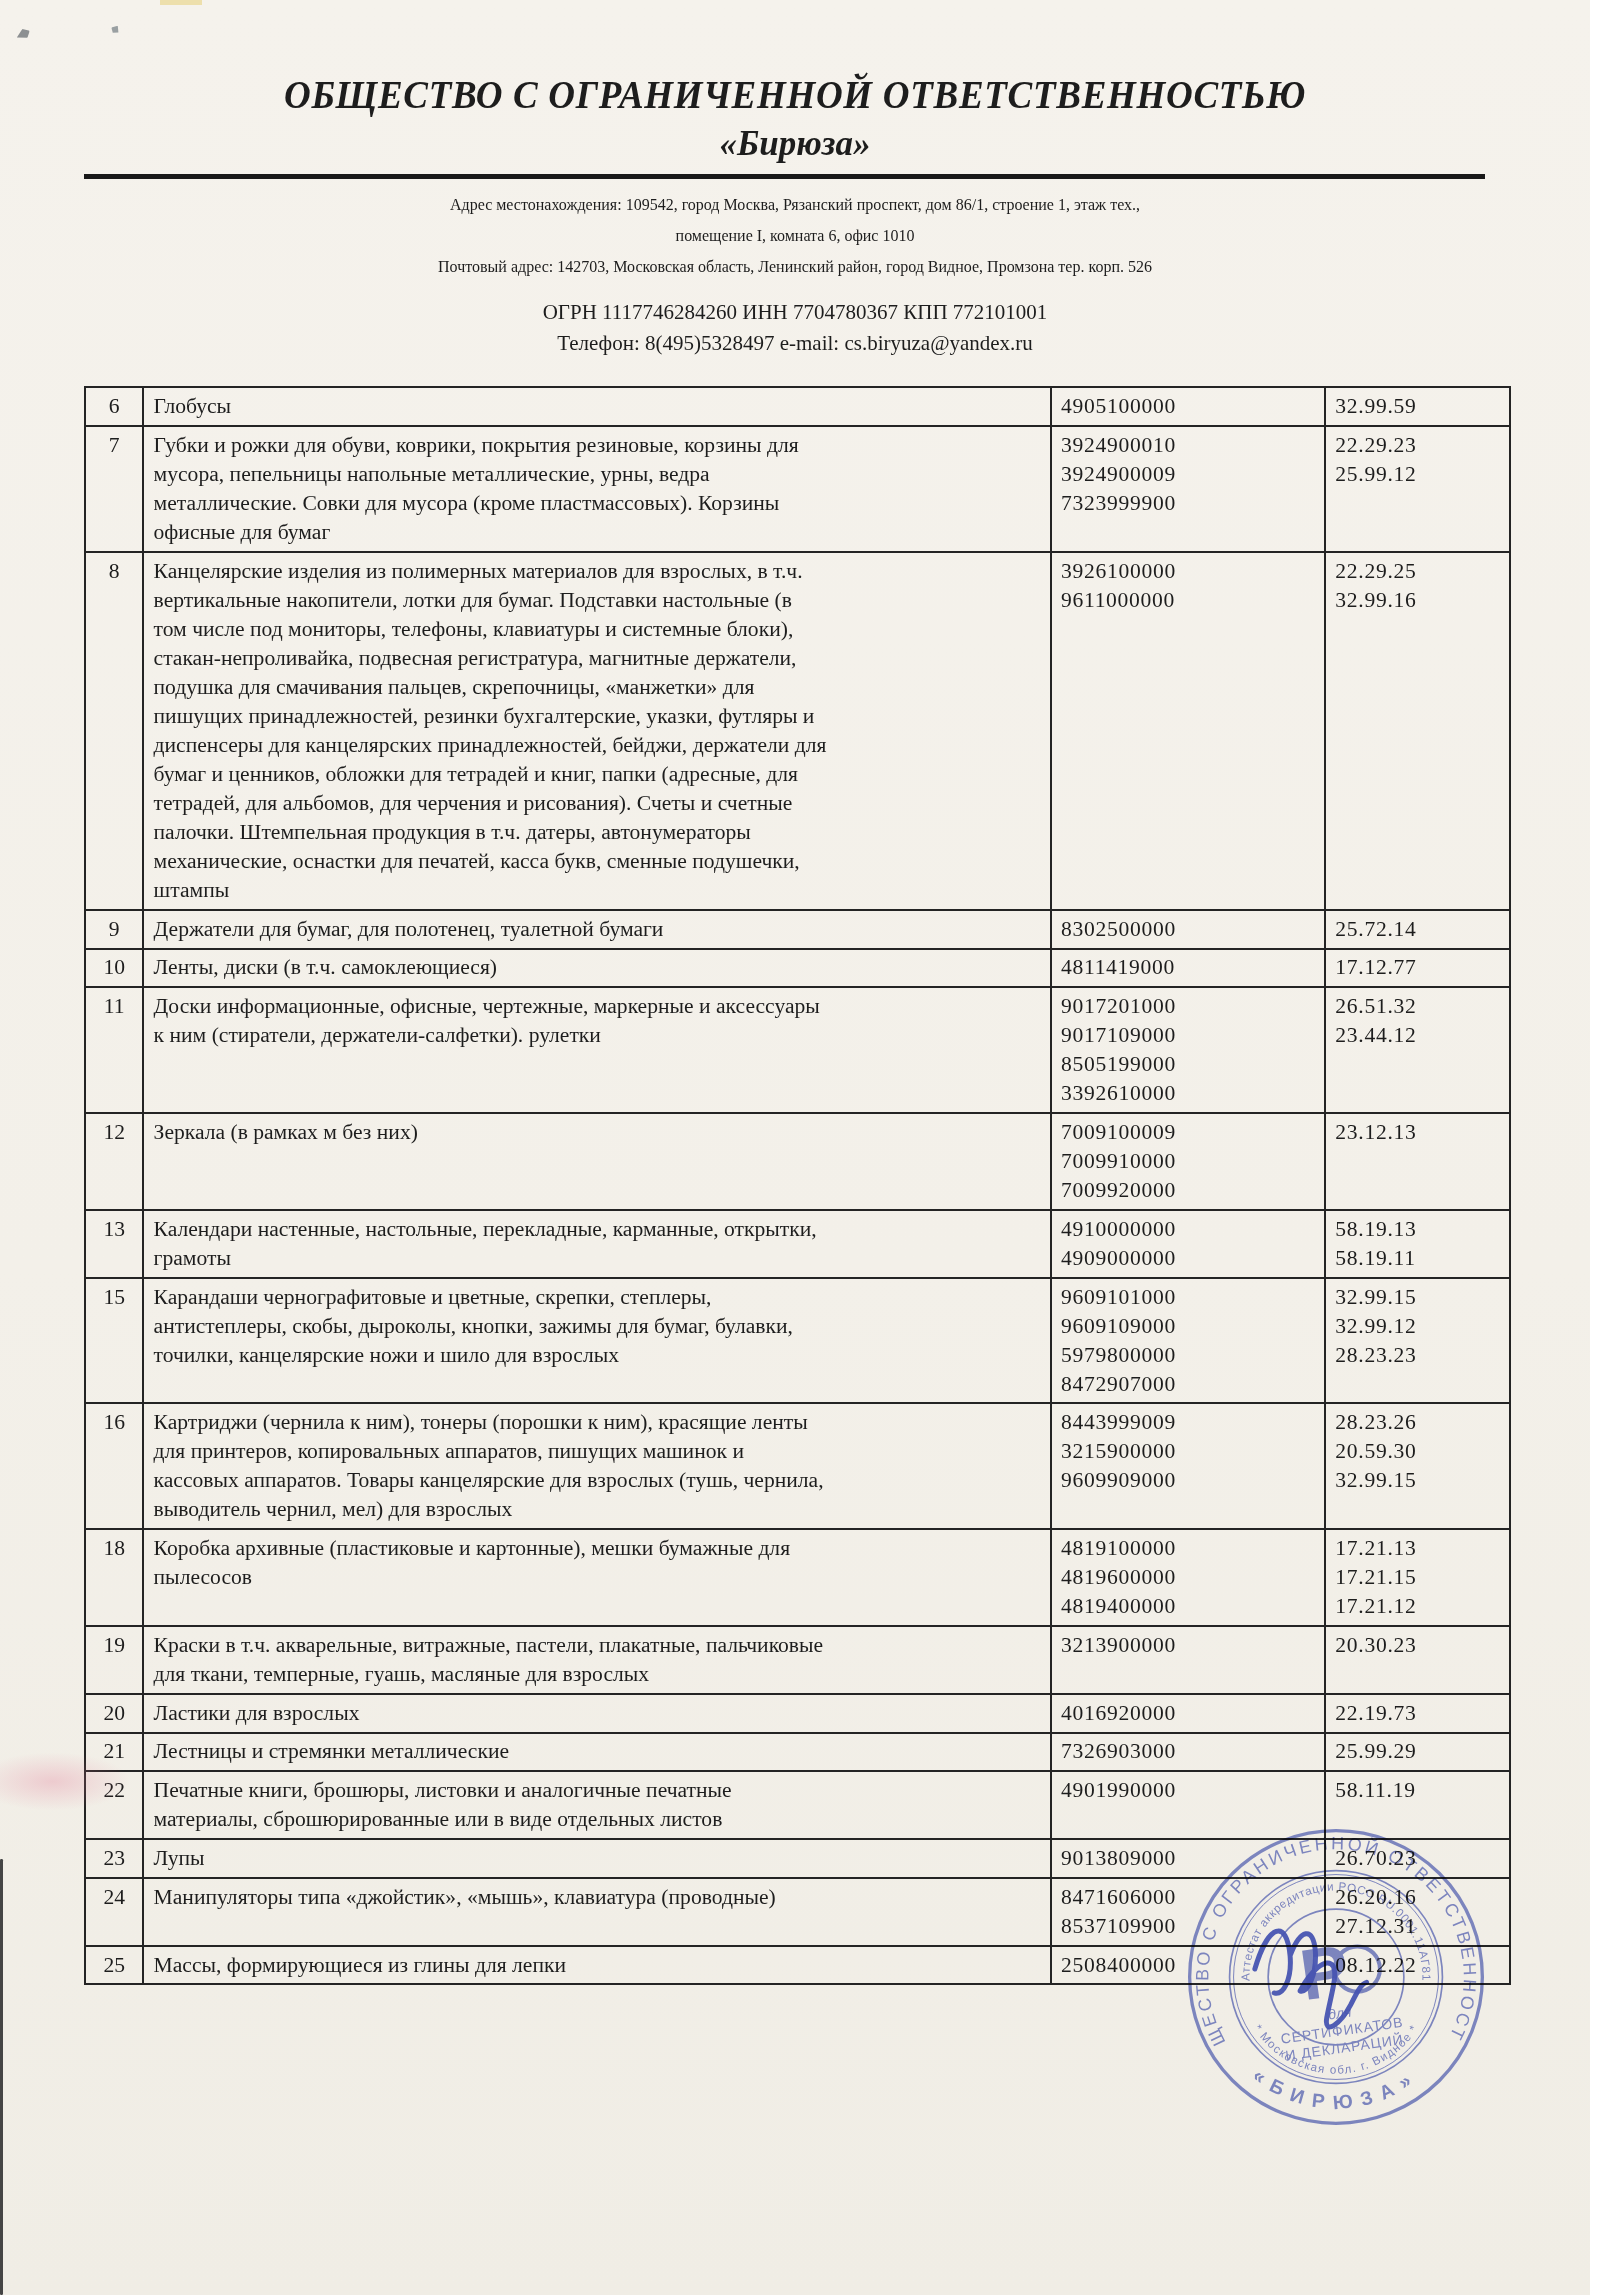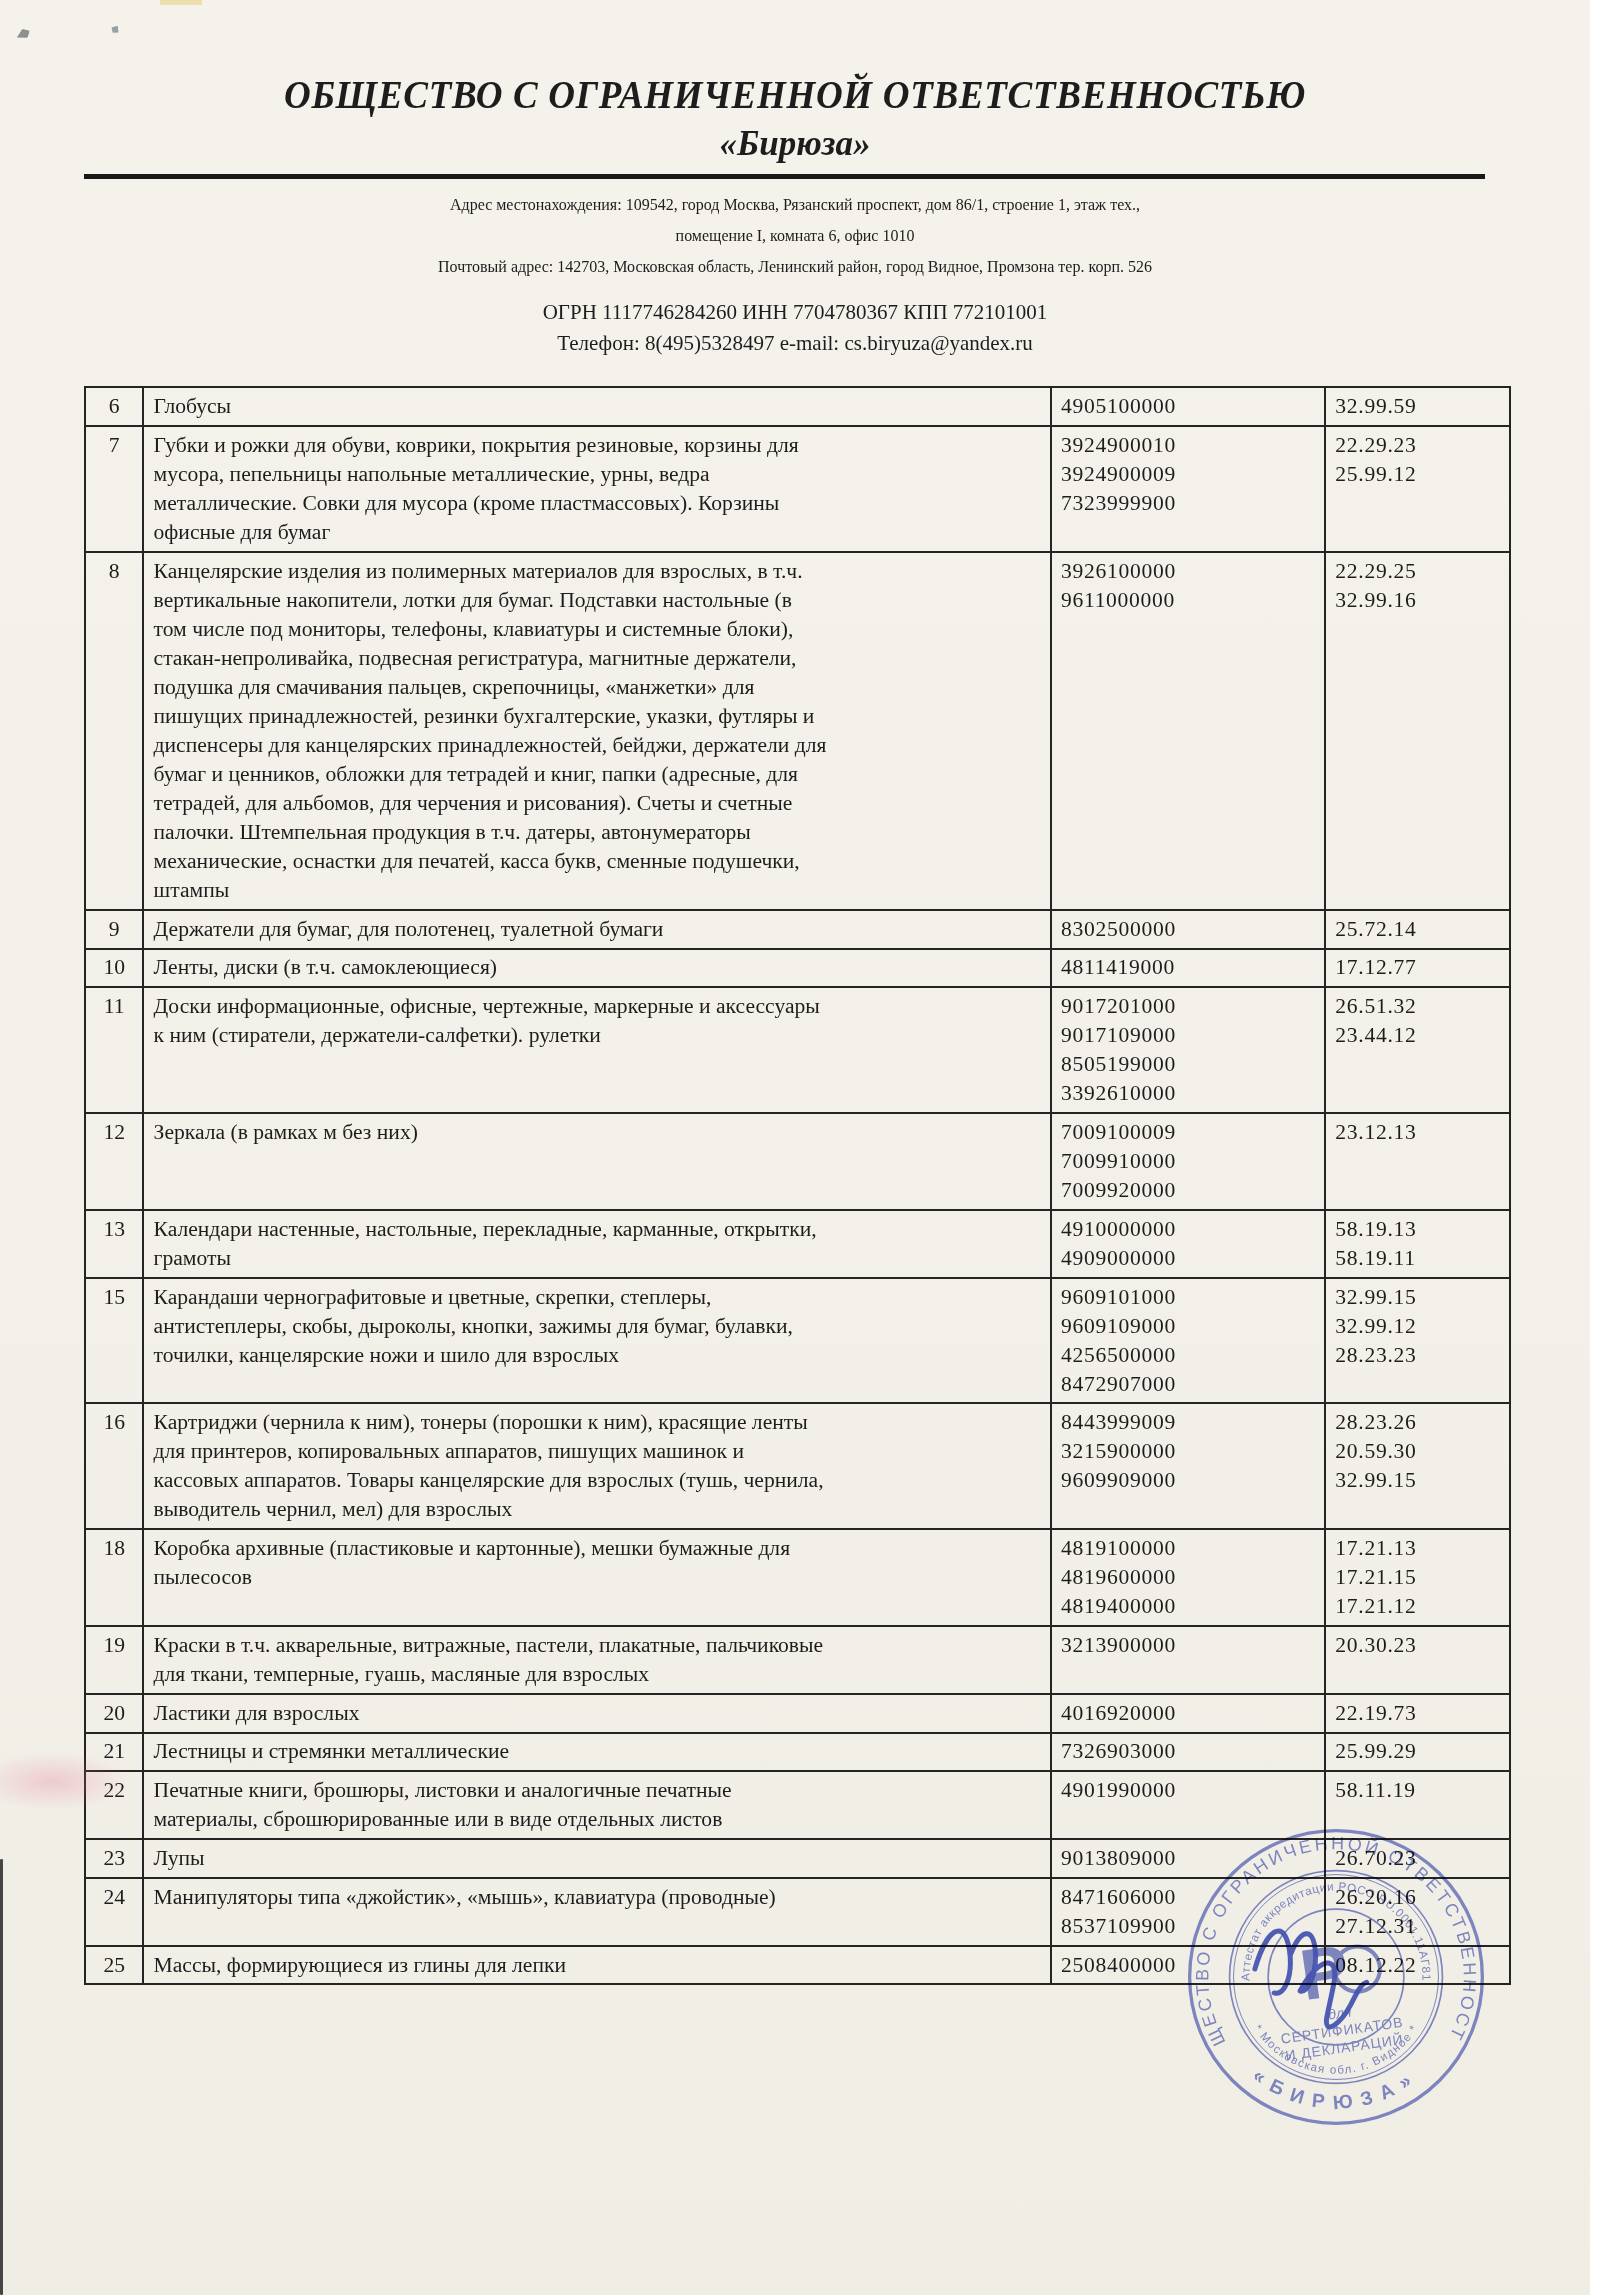--- a/index.html
+++ b/index.html
@@ -169,21 +169,21 @@
     </tr>
 
 
     <tr>
       <td class="c-num">15</td>
       <td class="c-desc">Карандаши чернографитовые и цветные, скрепки, степлеры,
 антистеплеры, скобы, дыроколы, кнопки, зажимы для бумаг, булавки,
 точилки, канцелярские ножи и шило для взрослых</td>
       <td class="c-code">9609101000
 9609109000
-4256500000
+5979800000
 8472907000</td>
       <td class="c-okpd">32.99.15
 32.99.12
 28.23.23</td>
     </tr>
 
     <tr>
       <td class="c-num">16</td>
       <td class="c-desc">Картриджи (чернила к ним), тонеры (порошки к ним), красящие ленты
 для принтеров, копировальных аппаратов, пишущих машинок и

